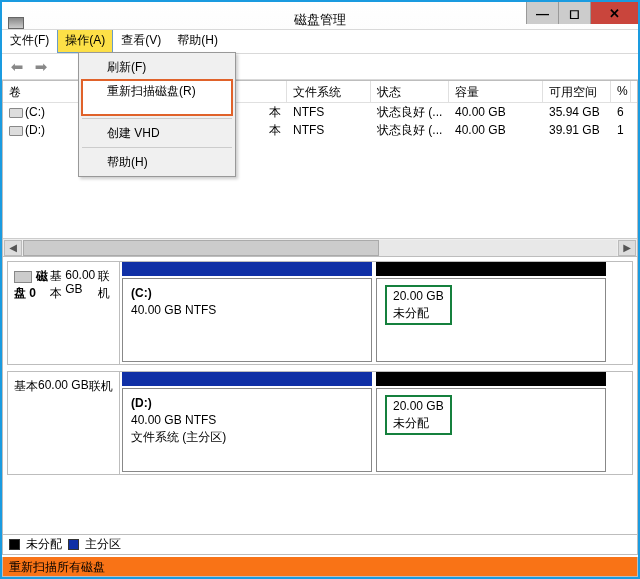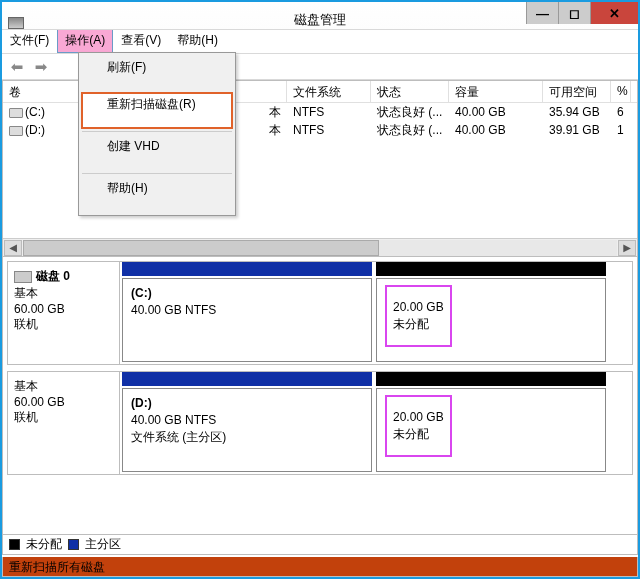--- a/index.html
+++ b/index.html
@@ -5,53 +5,53 @@
 *{box-sizing:border-box;margin:0;padding:0;font-family:"Microsoft YaHei",Tahoma,sans-serif;font-size:12px}
 body{background:#fff;width:640px;height:579px;overflow:hidden;border:2px solid #1a9be0}
 .titlebar{height:28px;background:linear-gradient(#fff,#fdfdfd);display:flex;align-items:flex-end;position:relative;border-bottom:1px solid #d9d9d9}
 .titlebar .icon{width:16px;height:12px;margin:0 6px;background:linear-gradient(#888,#ccc);border:1px solid #666}
 .titlebar .title{position:absolute;left:50%;transform:translateX(-50%);font-size:13px}
 .winbtns{position:absolute;right:0;top:0;display:flex}
 .winbtn{width:32px;height:22px;display:flex;align-items:center;justify-content:center;border-left:1px solid #999;background:#ccc;font-family:Arial;font-size:13px;font-weight:bold}
 .winbtn.close{background:#c9453c;color:#000;width:48px}
 .menubar{height:24px;display:flex;align-items:flex-end;border-bottom:1px solid #d9d9d9;padding:0 0}
 .menuitem{padding:4px 8px;display:flex;align-items:center;cursor:default}
-.menuitem.open{background:#f9a8d4;border:1px solid #6a9bc7;padding:3px 7px}
+.menuitem.open{background:#fde047;border:1px solid #6a9bc7;padding:3px 7px}
 .navbar{height:26px;display:flex;align-items:center;border-bottom:1px solid #d9d9d9;padding:0 4px;gap:2px}
 .navbtn{width:22px;height:20px;display:flex;align-items:center;justify-content:center;color:#888;font-size:15px}
 .dropdown{position:absolute;left:78px;top:52px;width:158px;background:#f0f0f0;border:1px solid #999;box-shadow:2px 2px 3px rgba(0,0,0,.2);z-index:10;padding:2px}
-.dropdown .dditem{padding:4px 8px 16px 26px;cursor:default}
+.dropdown .dditem{padding:4px 8px 3px 26px;cursor:default}
 .dropdown .ddsep{height:1px;background:#ccc;margin:2px 1px}
 .dropdown .highlight{border:2px solid #e0622a;background:#fff;padding:2px 6px 14px 24px}
 .content{position:absolute;left:2px;right:2px;top:80px;bottom:24px;border:1px solid #bdbdbd;background:#fff;display:flex;flex-direction:column}
 .tablewrap{height:176px;display:flex;flex-direction:column;border-bottom:1px solid #bdbdbd}
 .thead{display:flex;height:22px;border-bottom:1px solid #e0e0e0}
 .th{border-right:1px solid #e0e0e0;padding:3px 6px;background:#fff;overflow:hidden;white-space:nowrap}
 .tbody{flex:1;overflow:hidden}
 .trow{display:flex;height:18px;align-items:center}
 .td{padding:1px 6px;overflow:hidden;white-space:nowrap}
 .volicon{display:inline-block;width:14px;height:10px;background:#ddd;border:1px solid #888;border-radius:1px;margin-right:2px;vertical-align:middle}
 .hscroll{height:18px;background:#efefef;border-top:1px solid #ccc;display:flex;align-items:center}
 .hscroll .arrow{width:18px;height:16px;background:#ddd;border:1px solid #bbb;margin:0 1px;text-align:center;line-height:14px;font-size:10px;color:#555}
 .hscroll .track{flex:1;height:16px;background:#e8e8e8;position:relative}
 .hscroll .thumb{position:absolute;left:0;width:60%;height:100%;background:#ccc;border:1px solid #aaa}
 .diskview{flex:1;overflow:auto;padding:4px}
 .diskrow{border:1px solid #bdbdbd;margin-bottom:6px;display:flex;height:104px}
-.diskinfo{width:112px;border-right:1px solid #bdbdbd;padding:6px;display:flex;flex-direction:column}
+.diskinfo{width:112px;border-right:1px solid #bdbdbd;padding:6px;display:flex;flex-direction:row}
 .diskicon{width:18px;height:12px;background:#ccc;border:1px solid #888;display:inline-block;margin-right:4px;vertical-align:middle}
 .diskparts{flex:1;display:flex;flex-direction:column}
 .parthdr{height:14px;display:flex}
 .parthdr .seg{height:100%}
 .partbody{flex:1;display:flex}
 .part{border:1px solid #888;margin:2px;padding:6px 8px;line-height:1.4}
 .part .bold{font-weight:bold}
-.highlight-box{border:2px solid #d946ef;display:inline-block;padding:12px 6px}
+.highlight-box{border:2px solid #15803d;display:inline-block;padding:1px 6px}
 .legend{height:20px;border-top:1px solid #bdbdbd;display:flex;align-items:center;padding:0 6px;gap:6px}
 .legend .sw{width:11px;height:11px;border:1px solid #333}
-.status{position:absolute;left:2px;right:2px;bottom:2px;height:20px;border:1px solid #bdbdbd;border-top:0;padding:2px 6px;background:#c2410c}
+.status{position:absolute;left:2px;right:2px;bottom:2px;height:20px;border:1px solid #bdbdbd;border-top:0;padding:2px 6px;background:#f97316}
 .c0{width:76px}.c1{width:114px}.c2{width:94px}.c3{width:84px}.c4{width:78px}.c5{width:94px}.c6{width:68px}.c7{width:20px}
 </style>
 </head>
 <body>
 
 <div class="titlebar">
   <div class="icon"></div>
   <div class="title">磁盘管理</div>
   <div class="winbtns">
     <div class="winbtn">—</div>

